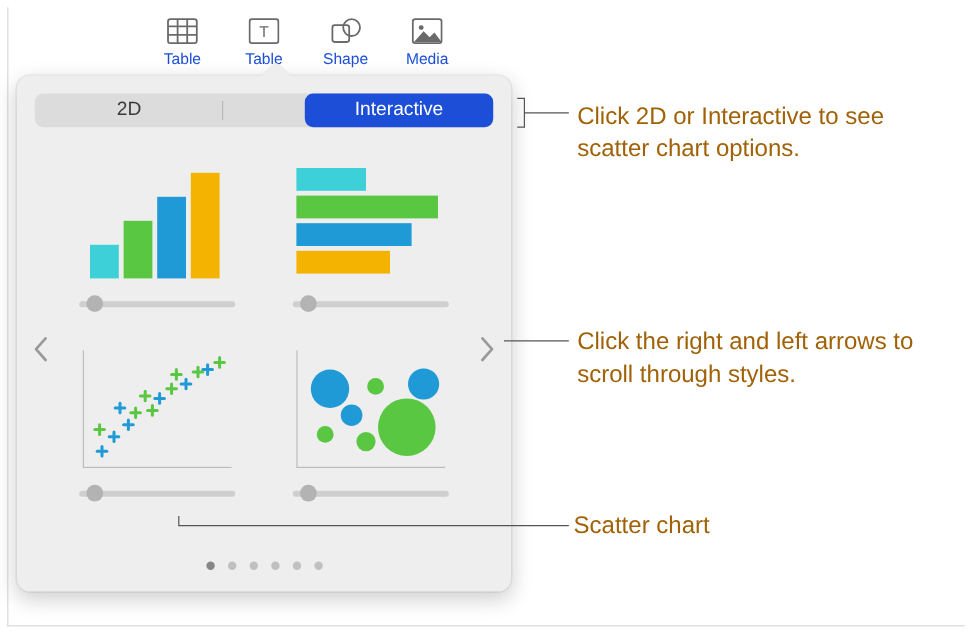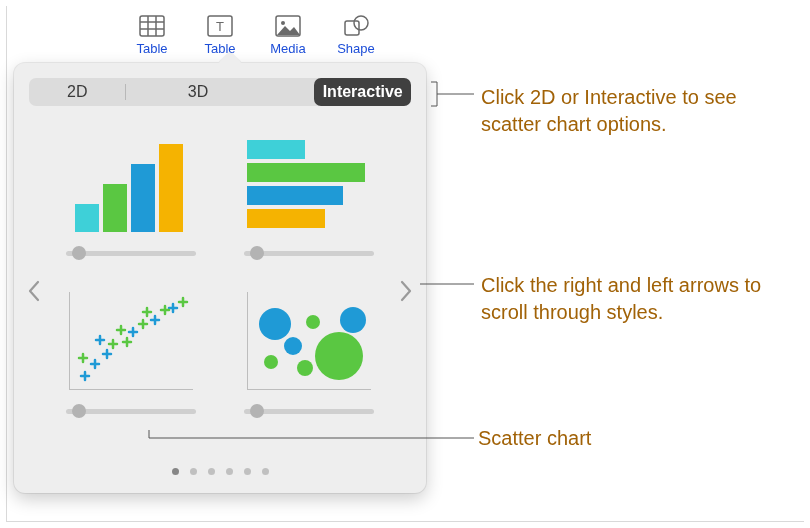--- a/index.html
+++ b/index.html
@@ -93,23 +93,23 @@
     .tab:not(:last-child)::after {
       content: "";
       position: absolute;
       right: 0;
       top: 6px;
       bottom: 6px;
       width: 1px;
       background: #b8b8b8;
     }
     .tab.active {
-      background: #404040;
+      background: #1d4ed8;
       color: #fff;
-      font-weight: 700;
+      font-weight: 400;
       border-radius: 7px;
       margin-left: 44px;
     }
     .tab.active::after { display: none; }
     .tab.prev-active::after { display: none; }
 
     .chart-area {
       position: relative;
       height: 350px;
     }
@@ -218,43 +218,42 @@
     <div class="icon-wrap">
       <svg width="26" height="22" viewBox="0 0 26 22">
           <rect x="1" y="1" width="24" height="20" rx="2" fill="none" stroke="#6a6a6a" stroke-width="1.5"></rect>
           <text x="13" y="16" text-anchor="middle" font-size="13" fill="#6a6a6a" font-family="Helvetica">T</text>
         </svg>
     </div>
     <div class="label">Table</div>
   </div>
   <div class="toolbar-item">
     <div class="icon-wrap">
+      <svg width="26" height="24" viewBox="0 0 26 24">
+          <rect x="2" y="7" width="14" height="14" rx="2" fill="none" stroke="#6a6a6a" stroke-width="1.5"></rect>
+          <circle cx="18" cy="9" r="7" fill="none" stroke="#6a6a6a" stroke-width="1.5"></circle>
+        </svg>
+    </div>
+    <div class="label">Shape</div>
+  </div>
+  <div class="toolbar-item">
+    <div class="icon-wrap">
       <svg width="26" height="22" viewBox="0 0 26 22">
           <rect x="1" y="1" width="24" height="20" rx="2" fill="none" stroke="#6a6a6a" stroke-width="1.5"></rect>
           <circle cx="8" cy="8" r="2" fill="#6a6a6a"></circle>
           <path d="M2 20 L10 11 L15 16 L19 12 L25 20 Z" fill="#6a6a6a"></path>
         </svg>
     </div>
     <div class="label">Media</div>
   </div>
-  <div class="toolbar-item">
-    <div class="icon-wrap">
-      <svg width="26" height="24" viewBox="0 0 26 24">
-          <rect x="2" y="7" width="14" height="14" rx="2" fill="none" stroke="#6a6a6a" stroke-width="1.5"></rect>
-          <circle cx="18" cy="9" r="7" fill="none" stroke="#6a6a6a" stroke-width="1.5"></circle>
-        </svg>
-    </div>
-    <div class="label">Shape</div>
-  </div>
 </div>
 
 <div class="popover">
   <div class="tabs">
     <div class="tab">2D</div>
-    <div class="tab prev-active">3D</div>
     <div class="tab active">Interactive</div>
   </div>
 
   <div class="chart-area">
     <div class="nav-arrow left">
       <svg width="14" height="24" viewBox="0 0 14 24">
           <polyline points="11,3 3,12 11,21" fill="none" stroke="#9a9a9a" stroke-width="2.2" stroke-linecap="round" stroke-linejoin="round"></polyline>
         </svg>
     </div>
     <div class="nav-arrow right">

